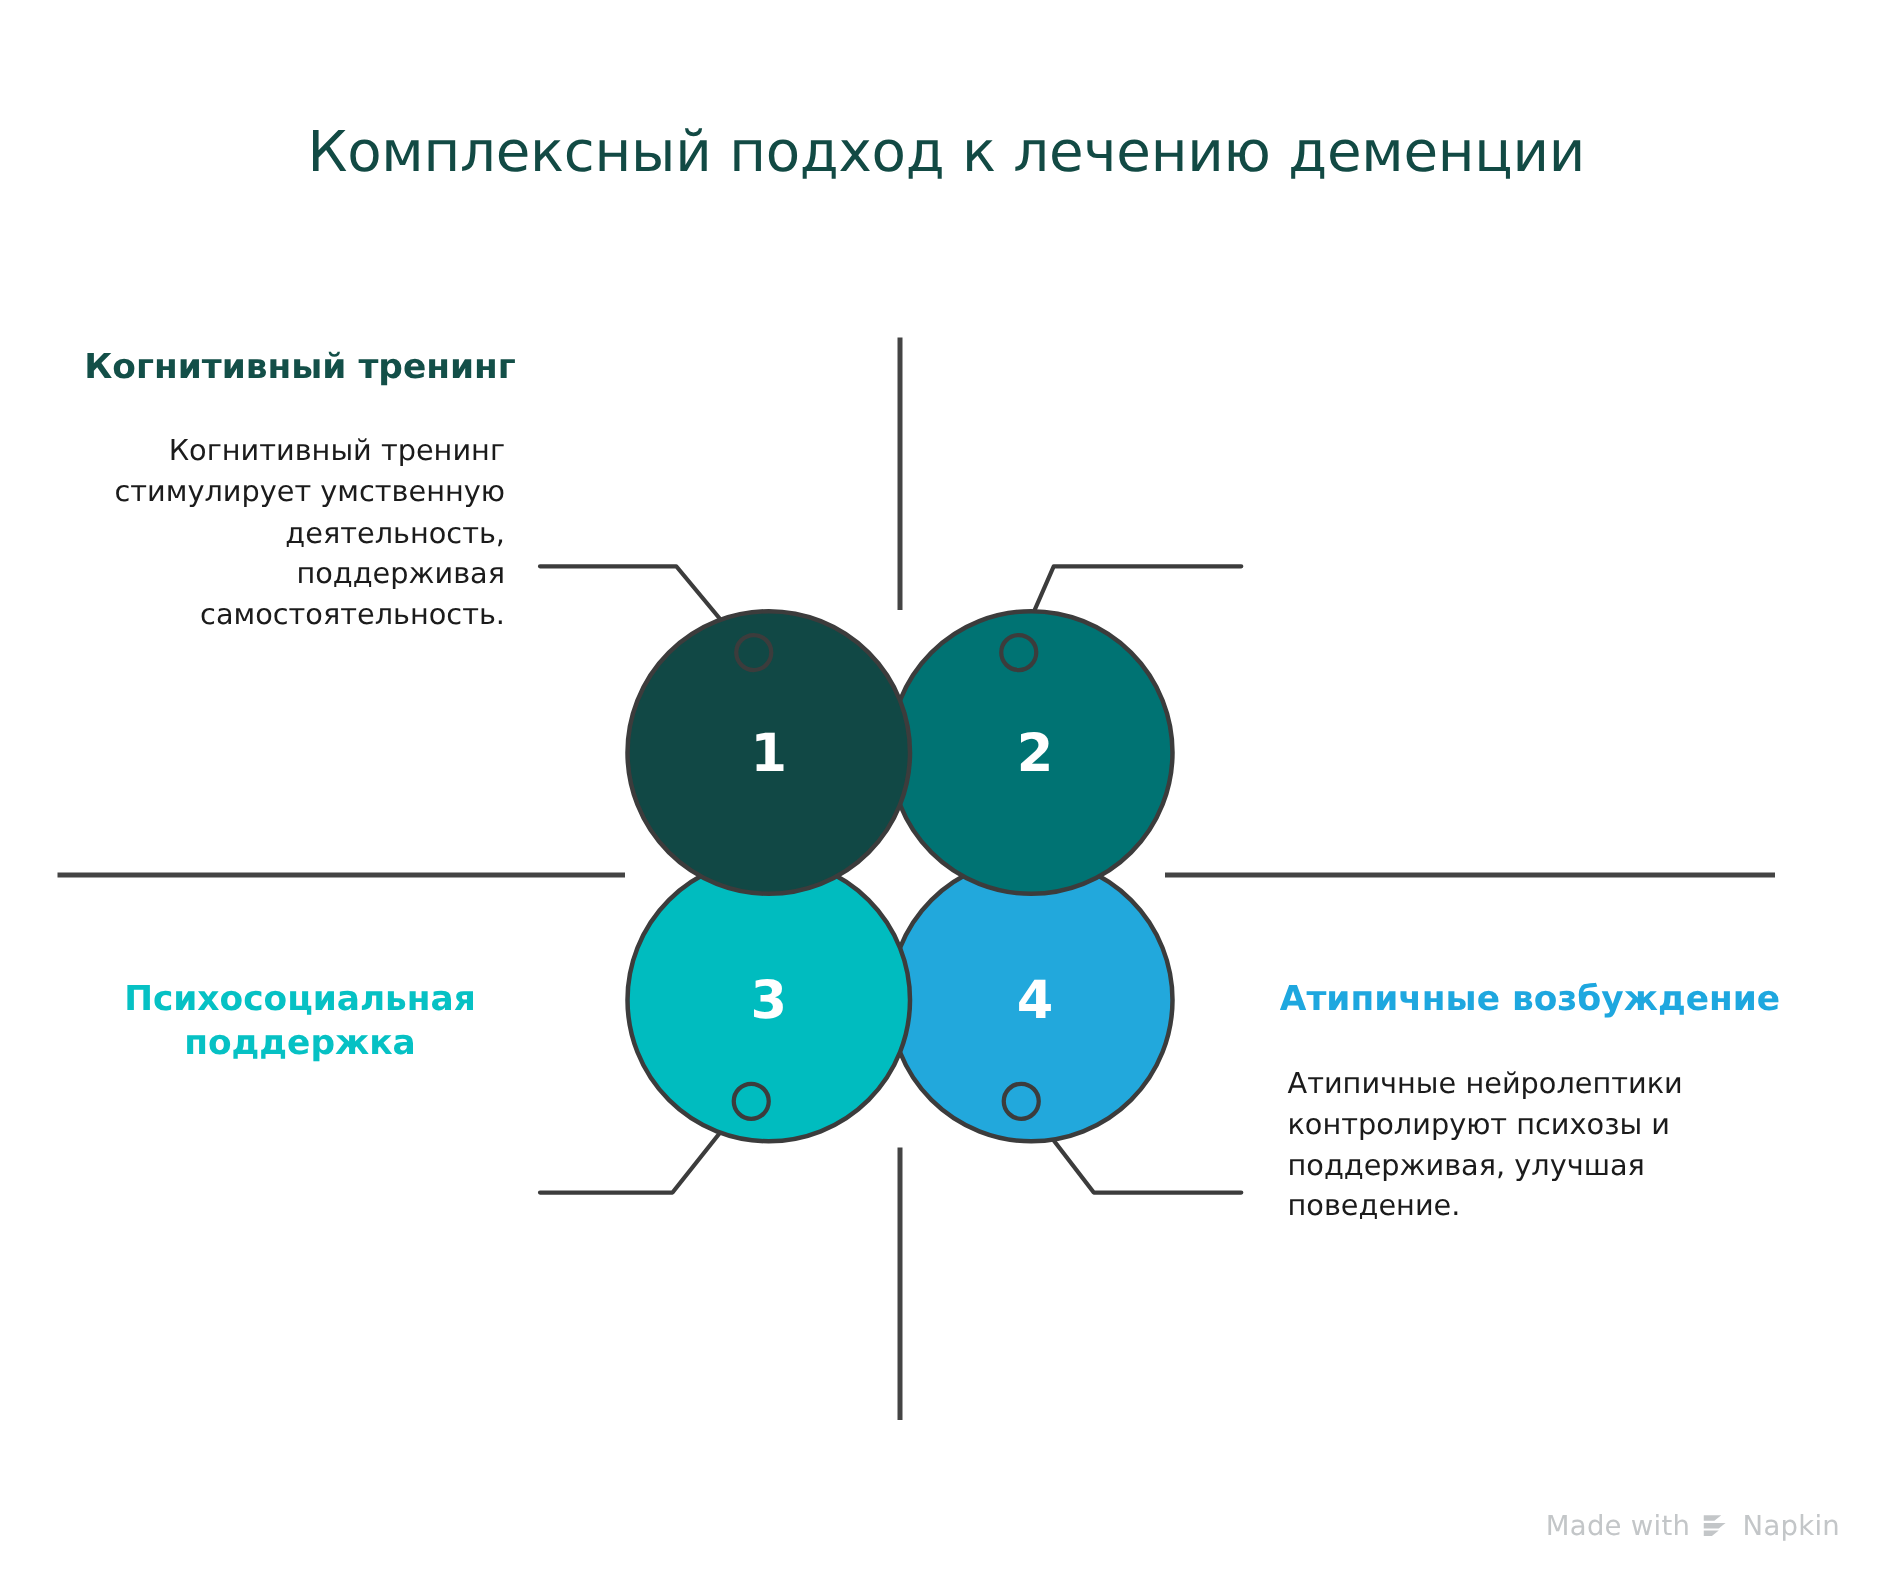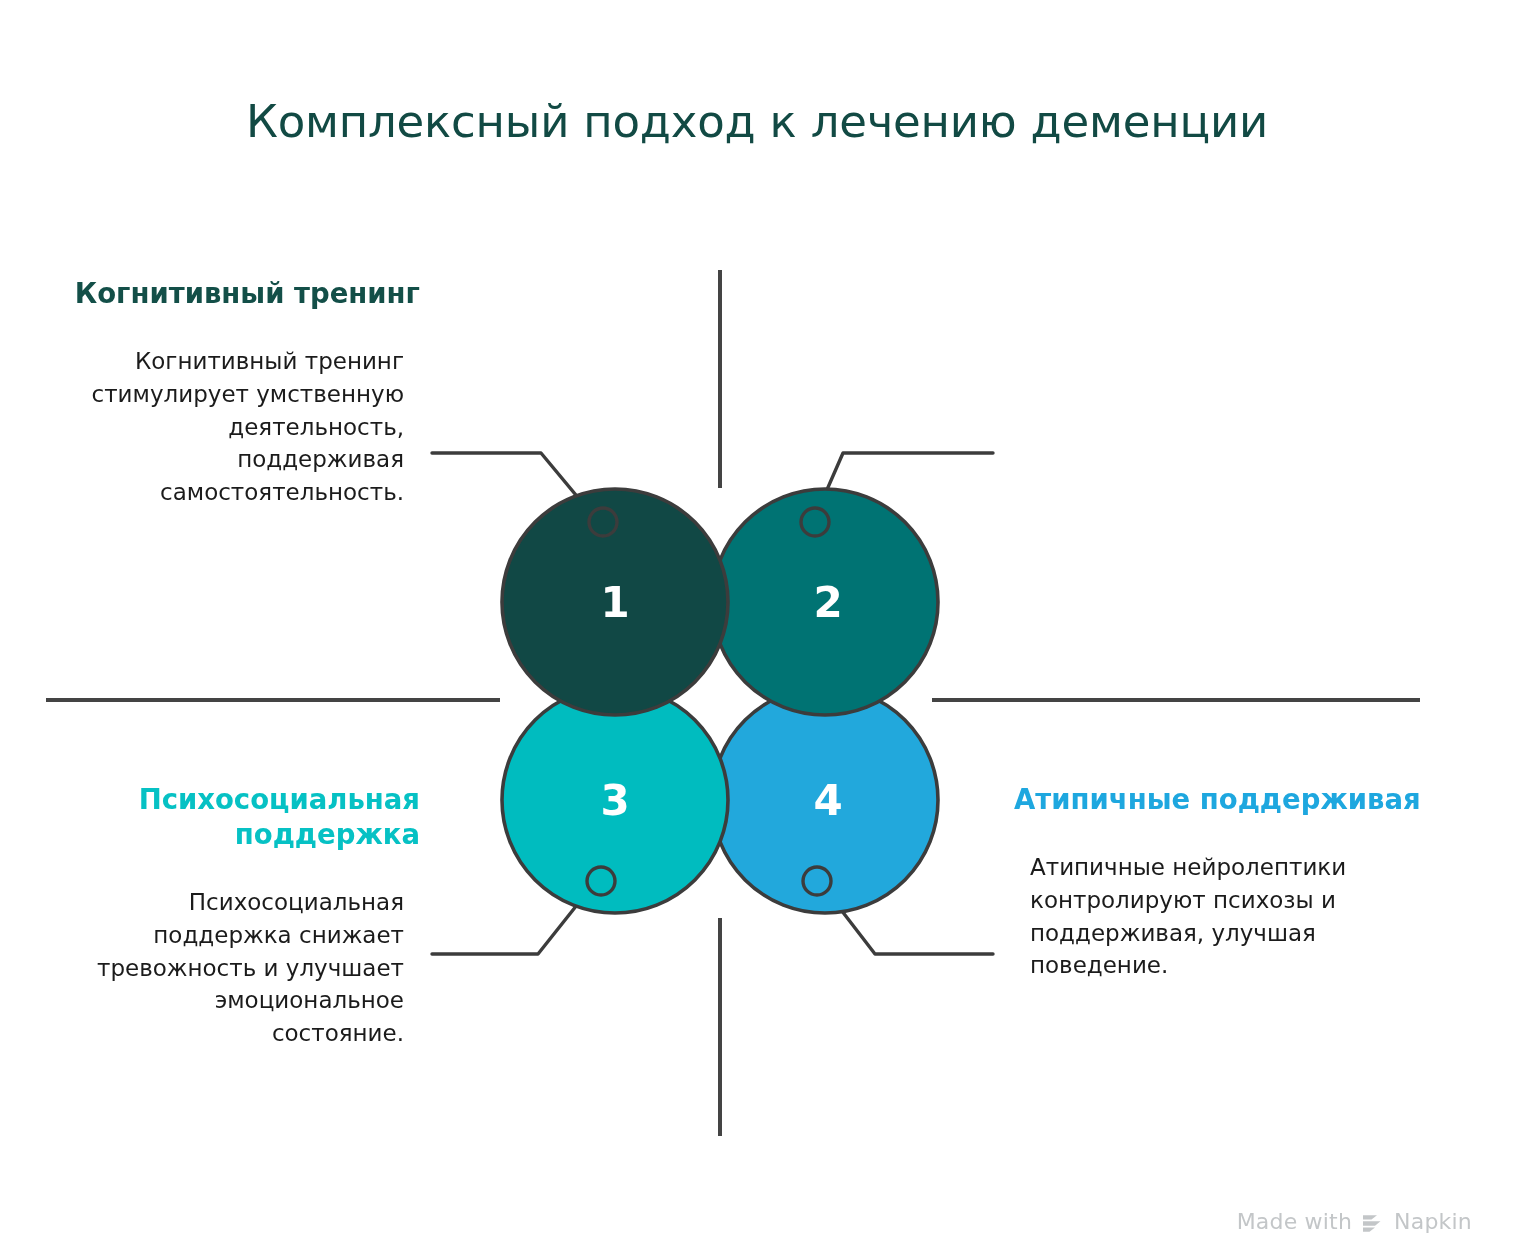--- a/index.html
+++ b/index.html
@@ -38,20 +38,21 @@
   }
 
   
   .quad { position: absolute; }
 
   .quad-heading {
     font-size: 27.5px;
     font-weight: 700;
     line-height: 1.28;
     margin: 0 0 34px 0;
+    text-align: center;
   }
 
   .quad-body {
     font-size: 23px;
     font-weight: 400;
     color: #1b1b1b;
     line-height: 1.42;
     margin: 16px;
   }
 
@@ -109,21 +110,21 @@
     text-anchor: middle;
     dominant-baseline: middle;
   }
 
   
   #watermark {
     position: absolute;
     right: 42px;
     bottom: 22px;
     display: flex;
-    align-items: flex-end;
+    align-items: flex-start;
     gap: 9px;
     color: #c3c6c8;
     font-size: 22px;
     font-weight: 400;
     letter-spacing: 0.2px;
   }
   #watermark .wm-logo {
     display: inline-block;
     width: 24px;
     height: 22px;
@@ -139,25 +140,24 @@
   <div class="quad" id="quad-1">
     <div class="quad-heading">Когнитивный тренинг</div>
     <div class="quad-body">Когнитивный тренинг стимулирует умственную деятельность, поддерживая самостоятельность.</div>
   </div>
 
   <div class="quad" id="quad-2">
   </div>
 
   <div class="quad" id="quad-3">
     <div class="quad-heading">Психосоциальная поддержка</div>
-    <div class="quad-body">Психосоциальная поддержка снижает тревожность и улучшает эмоциональное состояние.</div>
   </div>
 
   <div class="quad" id="quad-4">
-    <div class="quad-heading">Атипичные поддерживая</div>
+    <div class="quad-heading">Атипичные возбуждение</div>
     <div class="quad-body">Атипичные нейролептики контролируют психозы и поддерживая, улучшая поведение.</div>
   </div>
 
   <svg id="cluster" viewBox="0 0 1514 1256">
 
     <g>
       <line x1="720" y1="270" x2="720" y2="488" stroke="#444444" stroke-width="4" stroke-linecap="butt"></line>
       <line x1="720" y1="918" x2="720" y2="1136" stroke="#444444" stroke-width="4" stroke-linecap="butt"></line>
       <line x1="46" y1="700" x2="500" y2="700" stroke="#444444" stroke-width="4" stroke-linecap="butt"></line>
       <line x1="932" y1="700" x2="1420" y2="700" stroke="#444444" stroke-width="4" stroke-linecap="butt"></line>

